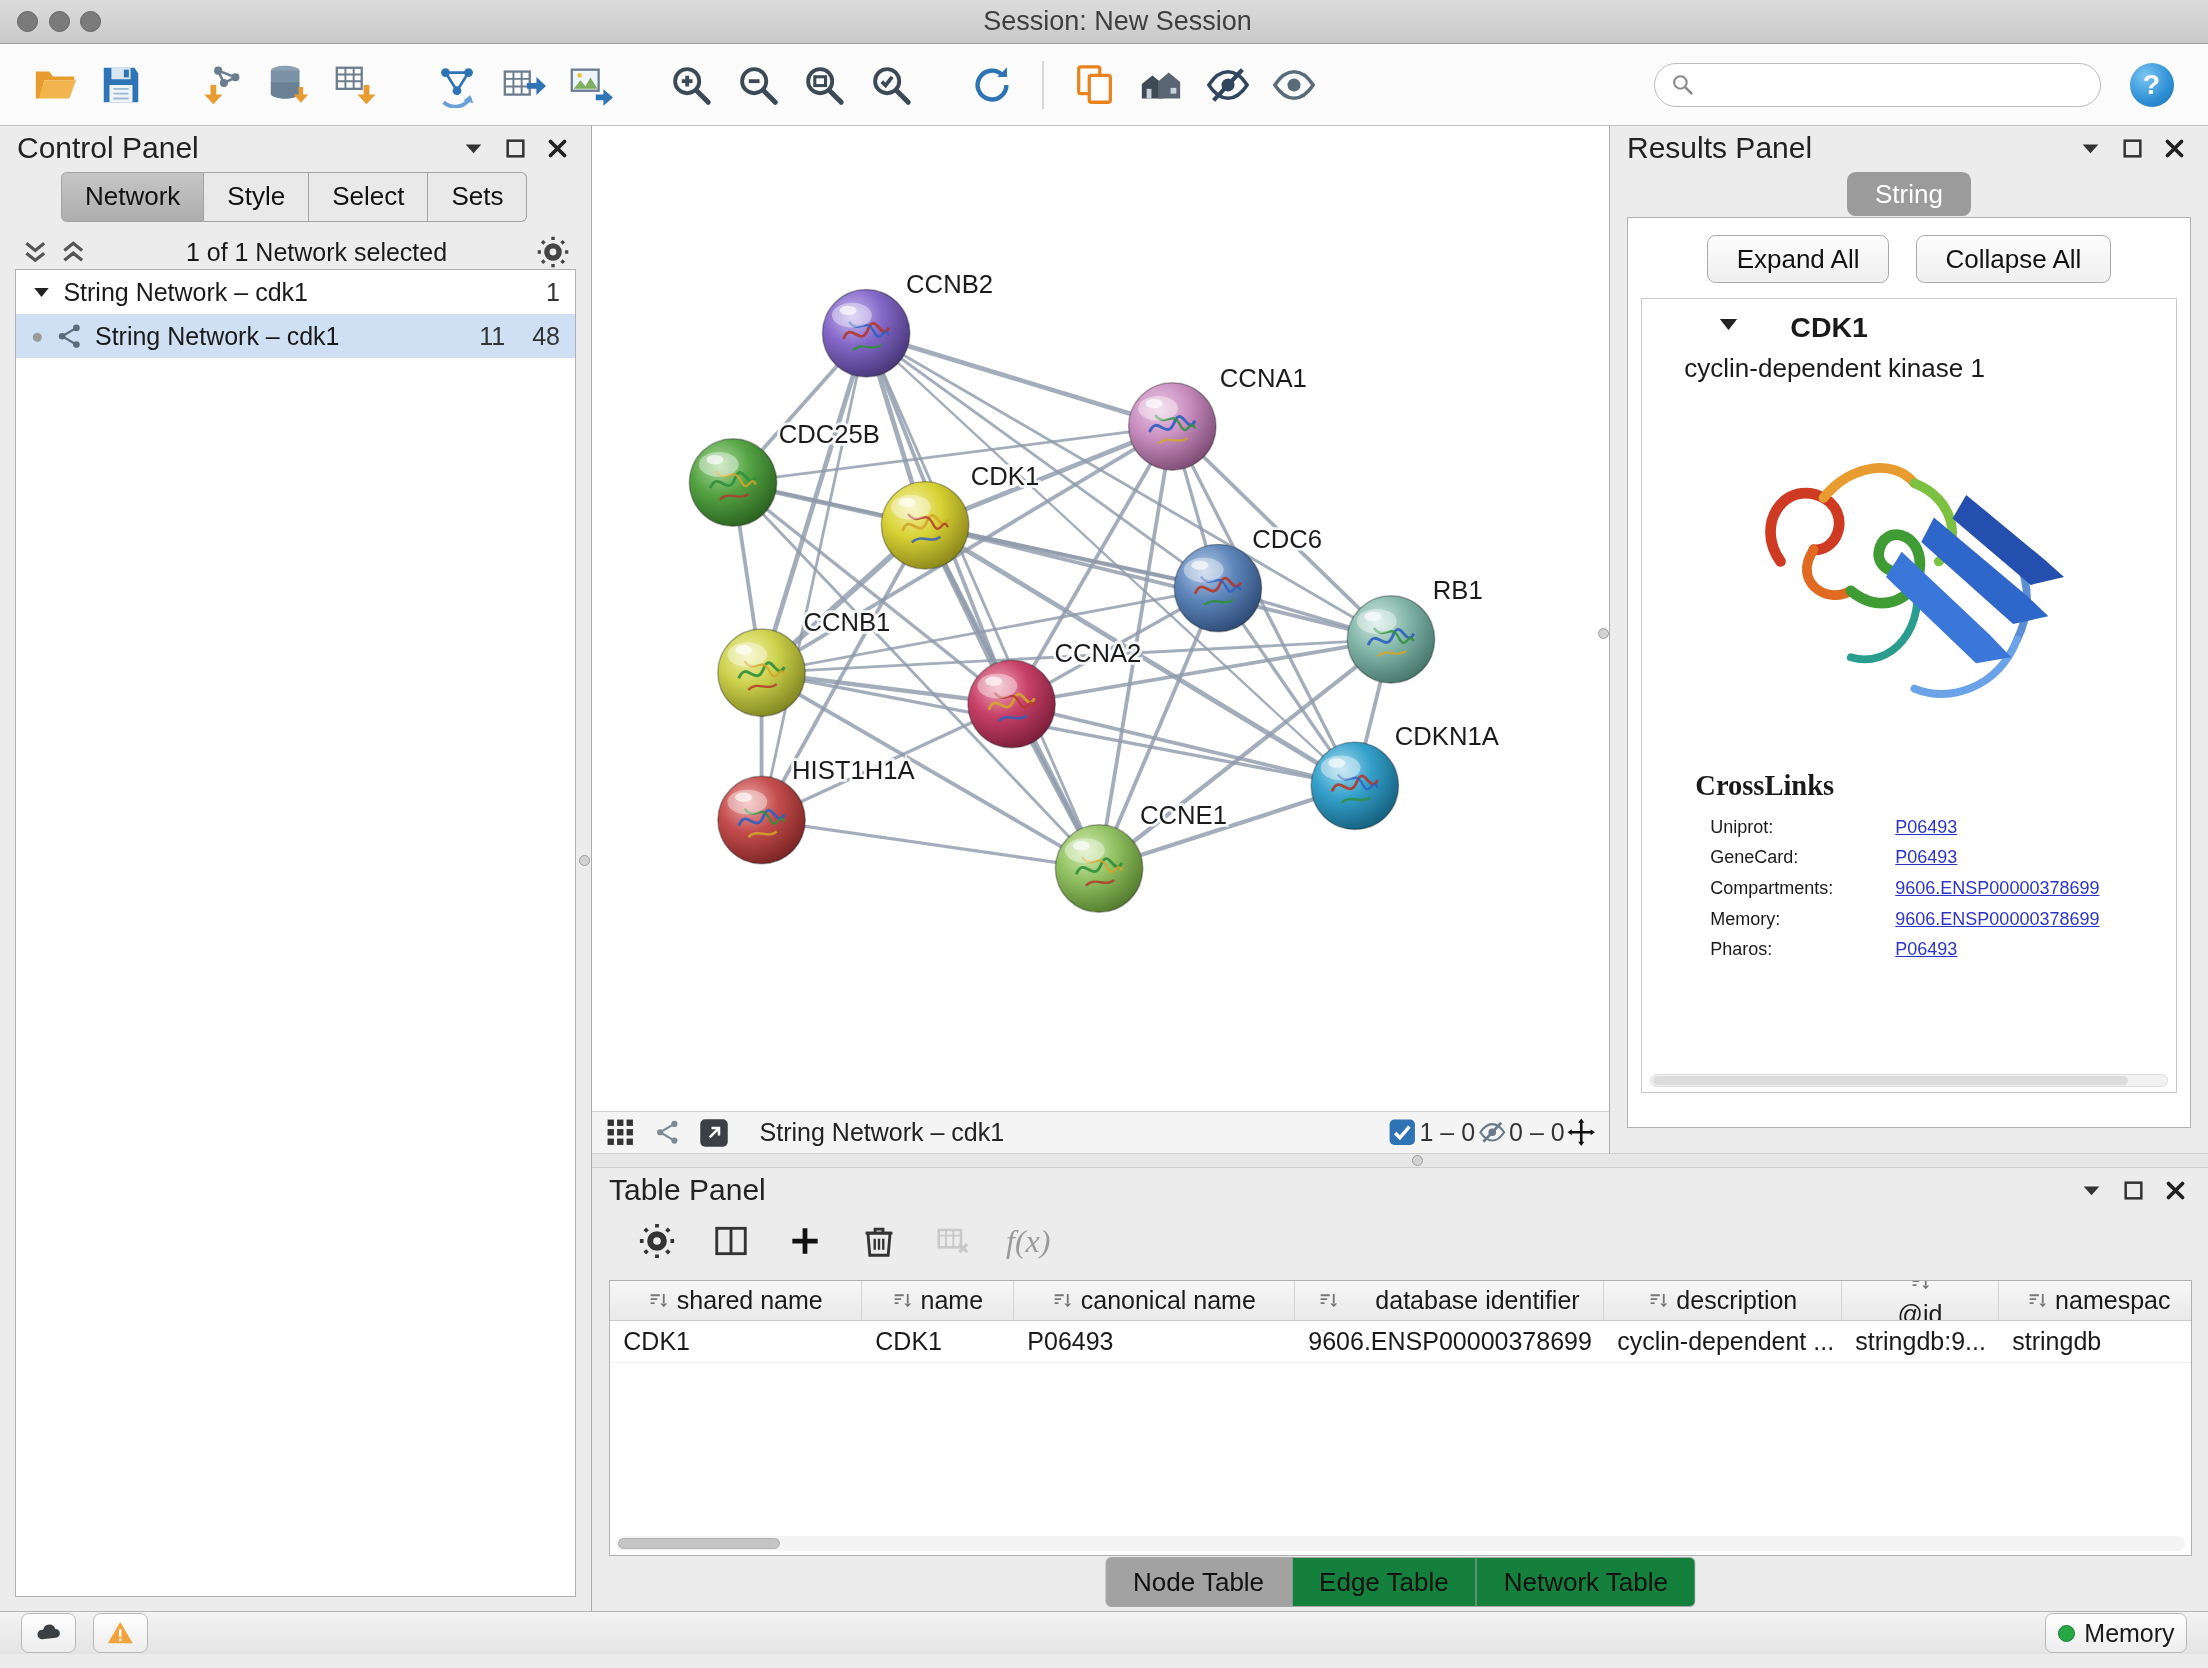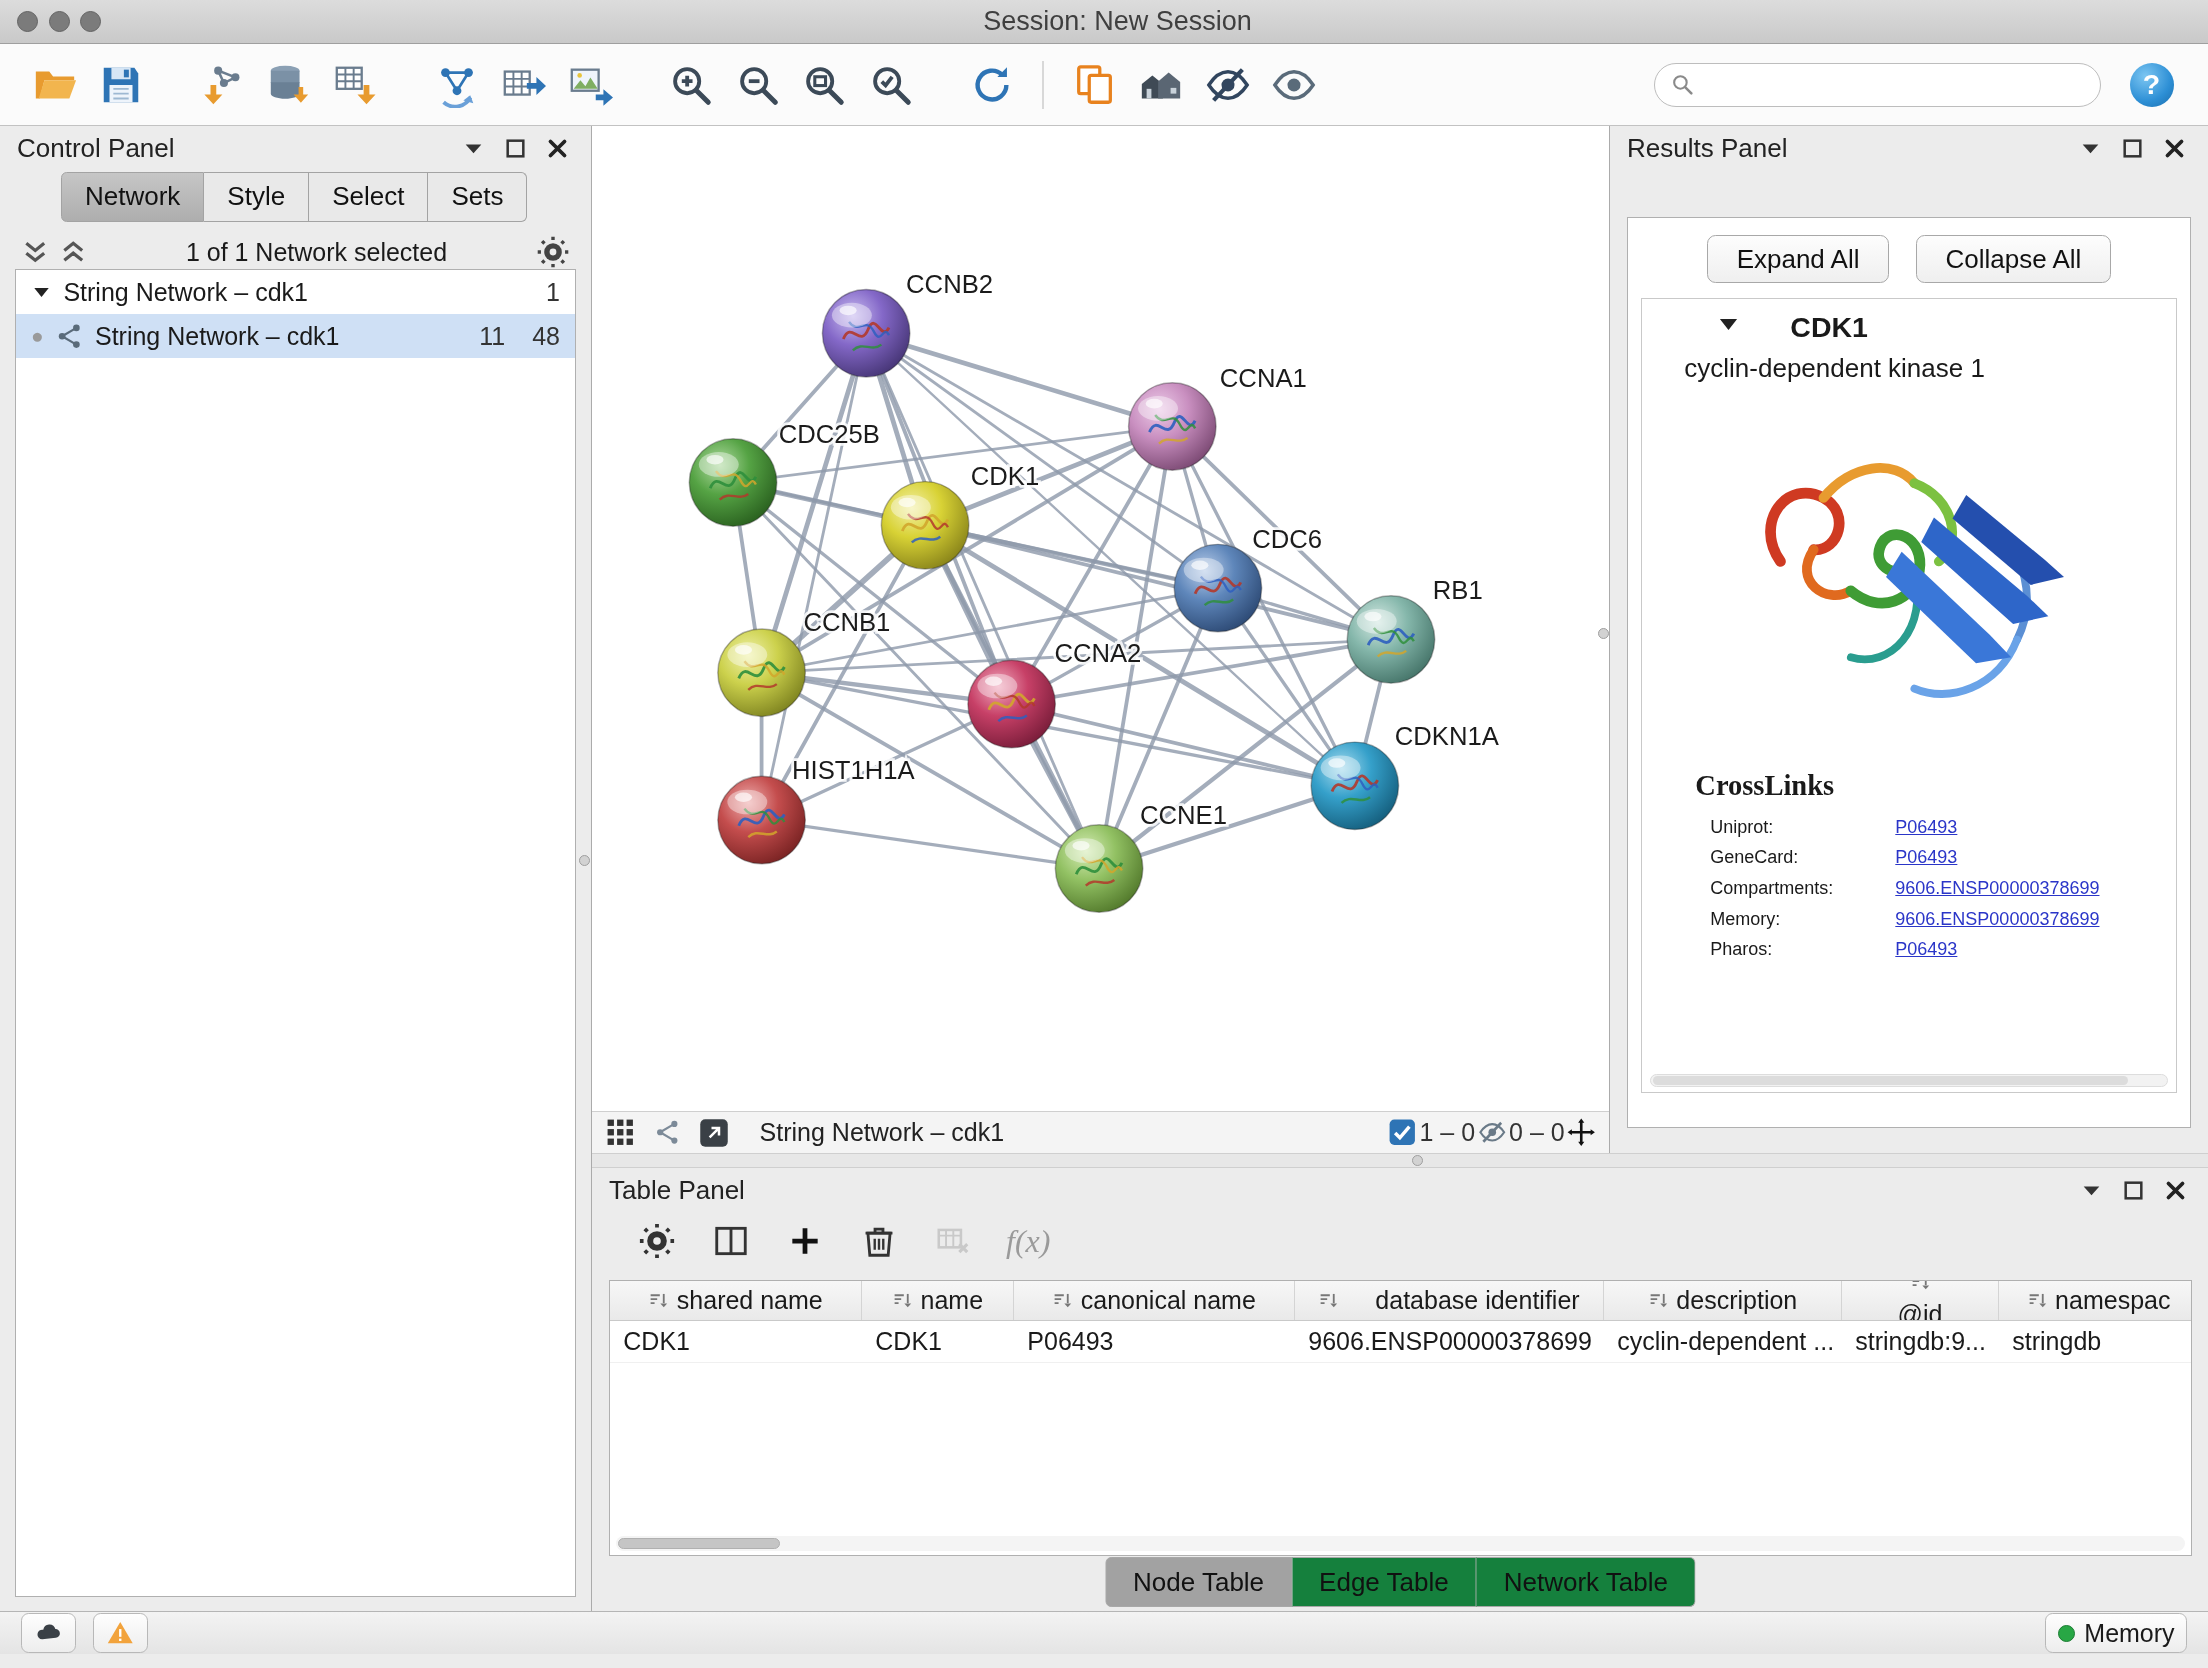--- a/index.html
+++ b/index.html
@@ -20,21 +20,21 @@
   .tb-gap{display:inline-block;width:27px;}
   .tb-divider{width:1.9px;height:48px;background:#d8d8d8;margin:0 13.3px;}
   .search{margin-left:auto;width:447px;height:44px;border:1.9px solid #bdbdbd;border-radius:22px;background:#fff;display:flex;align-items:center;padding:0 15px;gap:9.5px;}
   .search svg{width:25px;height:25px;flex:none;}
   .search input{border:none;outline:none;flex:1;font-size:25px;font-family:"Liberation Sans",sans-serif;background:transparent;color:#222;}
   .help-btn{margin:0 9.5px 0 28.5px;width:44px;height:44px;border-radius:50%;background:radial-gradient(circle at 35% 30%,#7cc6f2,#2d8fd5 60%,#1a6cab);color:#fff;font-size:28.5px;font-weight:bold;display:flex;align-items:center;justify-content:center;}
 
   
   .main{position:absolute;left:0;top:126px;width:2208px;height:1486px;}
 
-  .panel-head{height:44px;display:flex;align-items:center;padding:0 17px;font-size:26px;color:#222;}
+  .panel-head{height:44px;display:flex;align-items:center;padding:0 17px;font-size:30px;color:#222;}
   .ph-title{white-space:nowrap;}
   .spacer{flex:1;}
   .ph-icon{width:34px;height:34px;display:flex;align-items:center;justify-content:center;margin-left:7.6px;}
   .ph-icon svg{width:25px;height:25px;}
 
   
   .control-panel{position:absolute;left:0;top:0;width:592px;height:1486px;background:#ececec;border-right:1.9px solid #ababab;}
   .cp-tabs{display:flex;margin:1.9px 0 0 61px;}
   .cp-tab{font-size:26px;padding:8.6px 23px;background:#e9e9e9;border:1px solid #a3a3a3;border-left-width:0;color:#111;}
   .cp-tab:first-child{border-left-width:1px;border-radius:5.7px 0 0 5.7px;}
@@ -632,20 +632,23 @@
             <svg viewBox="0 0 16 16">
               <rect x="3" y="3" width="10" height="10" fill="none" stroke="#333" stroke-width="1.6"></rect>
             </svg>
           </span>
         <span class="ph-icon">
             <svg viewBox="0 0 16 16">
               <path d="M3.5 3.5l9 9M12.5 3.5l-9 9" stroke="#222" stroke-width="2.4" stroke-linecap="round"></path>
             </svg>
           </span>
       </div>
+      <div class="pill-row">
+          <span class="string-pill">String</span>
+        </div>
       <div class="results-box">
         <div class="rb-buttons">
           <button class="rb-btn">Expand All</button>
           <button class="rb-btn">Collapse All</button>
         </div>
         <div class="result-section">
           <div class="sec-head">
             <span><svg viewBox="0 0 16 16">
                   <path d="M2.5 4.5l5.5 7 5.5-7z" fill="#222"></path>
                 </svg></span>

